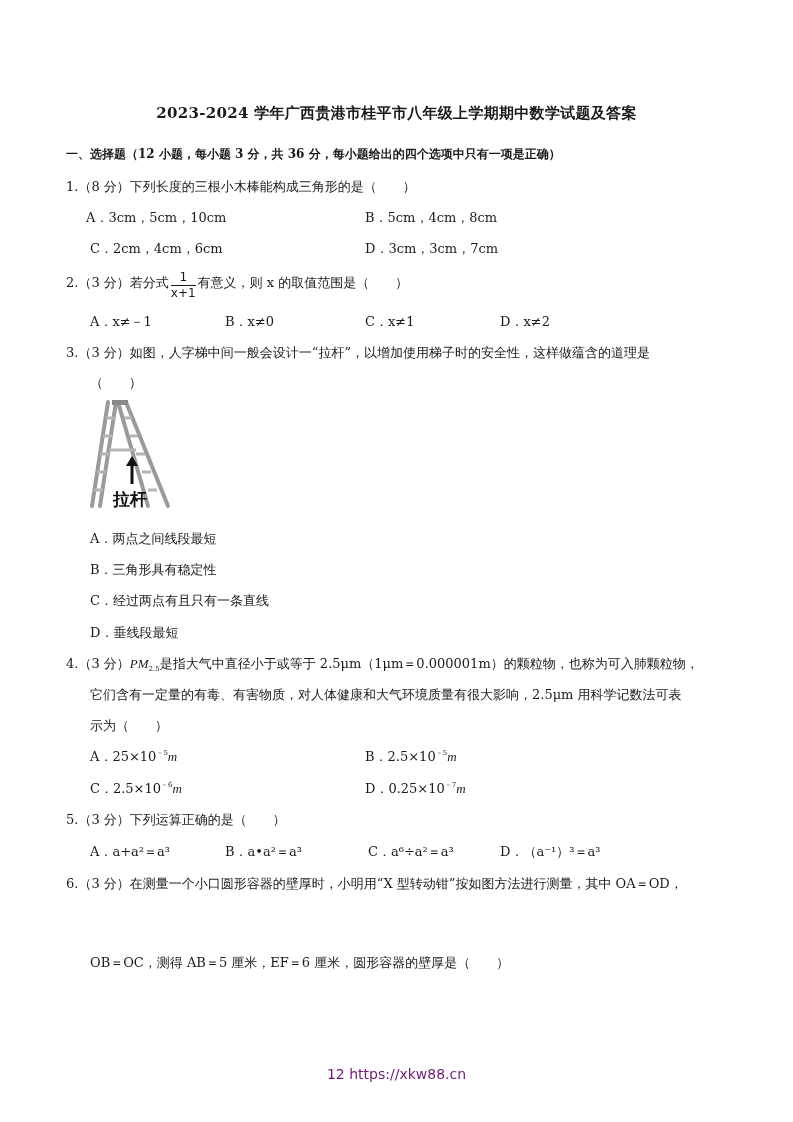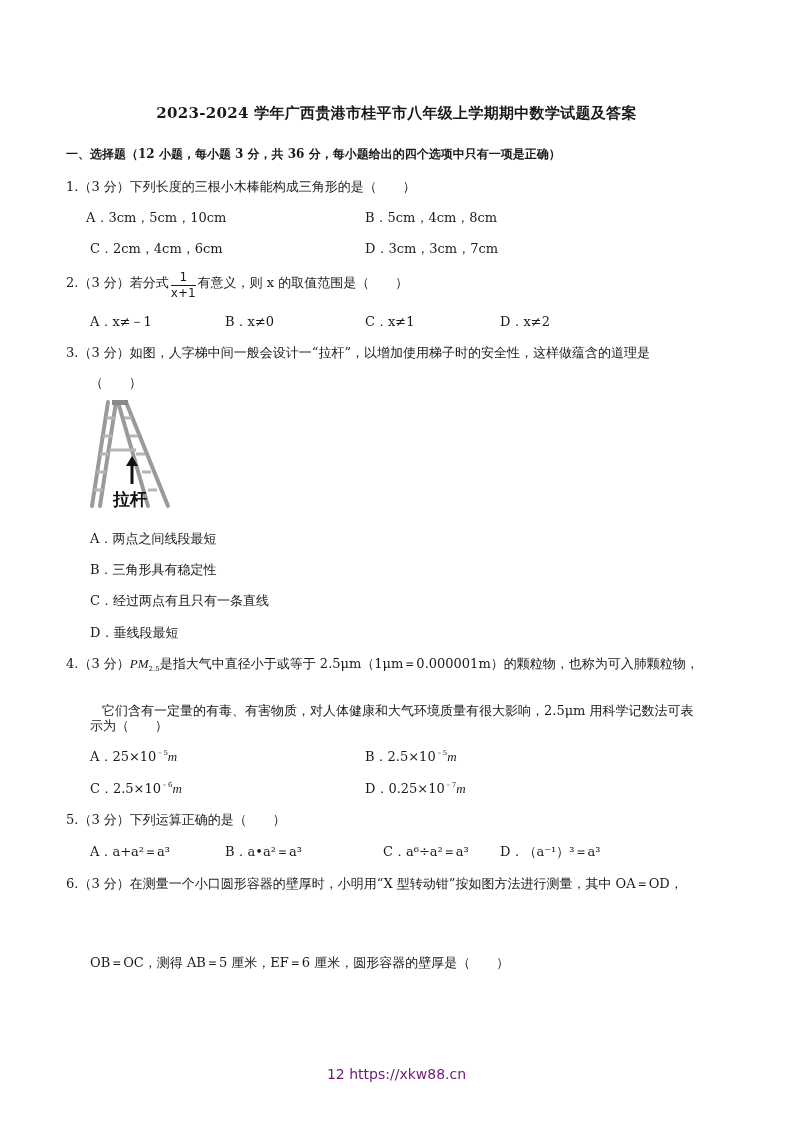--- a/index.html
+++ b/index.html
@@ -20,21 +20,21 @@
     .ladder { position: absolute; left: 88px; top: 398px; width: 90px; height: 112px; }
     .footer { position: absolute; left: 0; right: 0; top: 1066px; text-align: center;
       font-family: "DejaVu Sans", sans-serif; font-size: 14px; color: #701a75; }
   </style>
 </head>
 <body>
 
 <div class="title">2023-2024 学年广西贵港市桂平市八年级上学期期中数学试题及答案</div>
 <div class="section">一、选择题（12 小题，每小题 3 分，共 36 分，每小题给出的四个选项中只有一项是正确）</div>
 
-<div class="line" style="left:66px;top:178px;">1.（3 分）下列长度的三根小木棒能构成三角形的是（　　）</div>
+<div class="line" style="left:66px;top:178px;">1.（8 分）下列长度的三根小木棒能构成三角形的是（　　）</div>
 <div class="opt" style="left:74px;top:209px;margin-left:12px;">A．3cm，5cm，10cm</div>
 <div class="opt" style="left:365px;top:209px;">B．5cm，4cm，8cm</div>
 <div class="opt" style="left:90px;top:240px;">C．2cm，4cm，6cm</div>
 <div class="opt" style="left:365px;top:240px;">D．3cm，3cm，7cm</div>
 
 <div class="line" style="left:66px;top:268px;">
   <span>2.（3 分）若分式</span><span class="frac"><span class="num">1</span><span class="den">x+1</span></span><span>有意义，则 x 的取值范围是（　　）</span>
 </div>
 <div class="opt" style="left:90px;top:313px;">A．x≠－1</div>
 <div class="opt" style="left:225px;top:313px;">B．x≠0</div>
@@ -73,29 +73,29 @@
 </div>
 
 <div class="opt" style="left:90px;top:530px;">A．两点之间线段最短</div>
 <div class="opt" style="left:90px;top:561px;">B．三角形具有稳定性</div>
 <div class="opt" style="left:90px;top:592px;">C．经过两点有且只有一条直线</div>
 <div class="opt" style="left:90px;top:624px;">D．垂线段最短</div>
 
 <div class="line" style="left:66px;top:655px;">
   <span>4.（3 分）</span><span class="it">PM</span><sub>2.5</sub><span>是指大气中直径小于或等于 2.5μm（1μm＝0.000001m）的颗粒物，也称为可入肺颗粒物，</span>
 </div>
-<div class="line" style="left:102px;top:686px;margin-top:16px;">它们含有一定量的有毒、有害物质，对人体健康和大气环境质量有很大影响，2.5μm 用科学记数法可表</div>
+<div class="line" style="left:90px;top:686px;">它们含有一定量的有毒、有害物质，对人体健康和大气环境质量有很大影响，2.5μm 用科学记数法可表</div>
 <div class="line" style="left:90px;top:717px;">示为（　　）</div>
 <div class="opt" style="left:90px;top:748px;"><span>A．25×10</span><sup>－5</sup><span class="it">m</span></div>
 <div class="opt" style="left:365px;top:748px;"><span>B．2.5×10</span><sup>－5</sup><span class="it">m</span></div>
 <div class="opt" style="left:90px;top:780px;"><span>C．2.5×10</span><sup>－6</sup><span class="it">m</span></div>
 <div class="opt" style="left:365px;top:780px;"><span>D．0.25×10</span><sup>－7</sup><span class="it">m</span></div>
 
 <div class="line" style="left:66px;top:811px;">5.（3 分）下列运算正确的是（　　）</div>
 <div class="opt" style="left:90px;top:843px;">A．a+a²＝a³</div>
 <div class="opt" style="left:225px;top:843px;">B．a•a²＝a³</div>
-<div class="opt" style="left:383px;top:843px;">C．a⁶÷a²＝a³</div>
+<div class="opt" style="left:368px;top:843px;">C．a⁶÷a²＝a³</div>
 <div class="opt" style="left:500px;top:843px;">D．（a⁻¹）³＝a³</div>
 
 <div class="line" style="left:66px;top:875px;">6.（3 分）在测量一个小口圆形容器的壁厚时，小明用“X 型转动钳”按如图方法进行测量，其中 OA＝OD，</div>
 <div class="line" style="left:90px;top:906px;margin-top:48px;">OB＝OC，测得 AB＝5 厘米，EF＝6 厘米，圆形容器的壁厚是（　　）</div>
 
 <div class="footer">12 https://xkw88.cn</div>
 
 </body></html>

